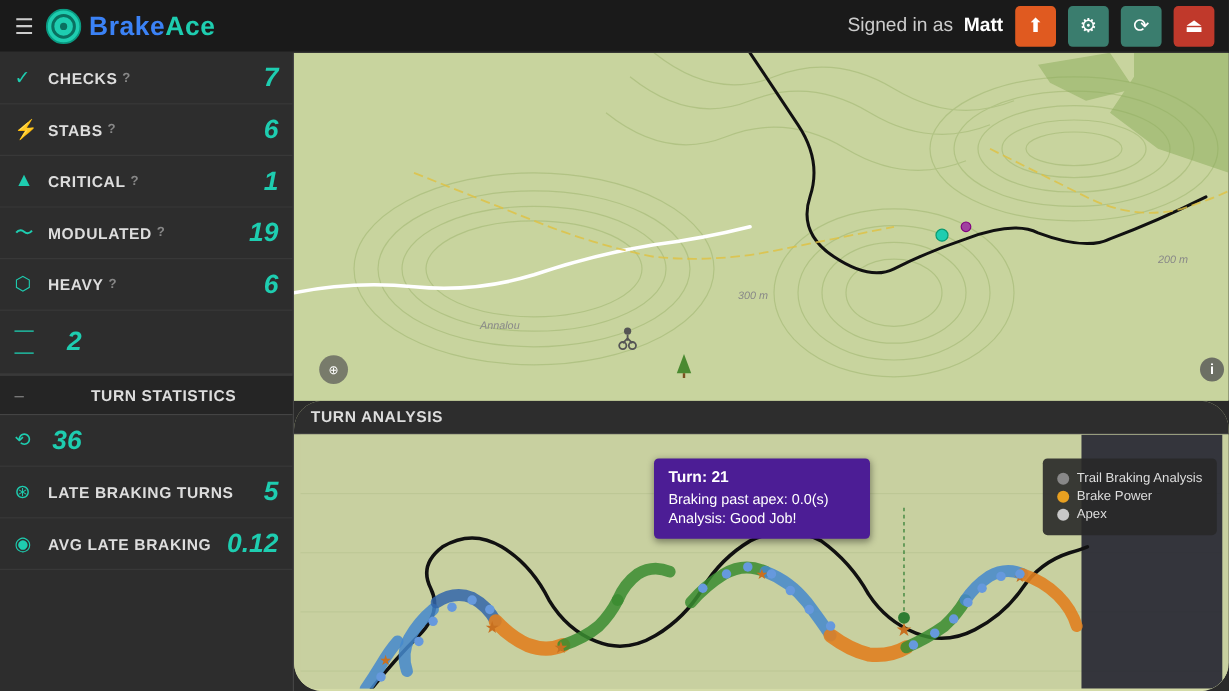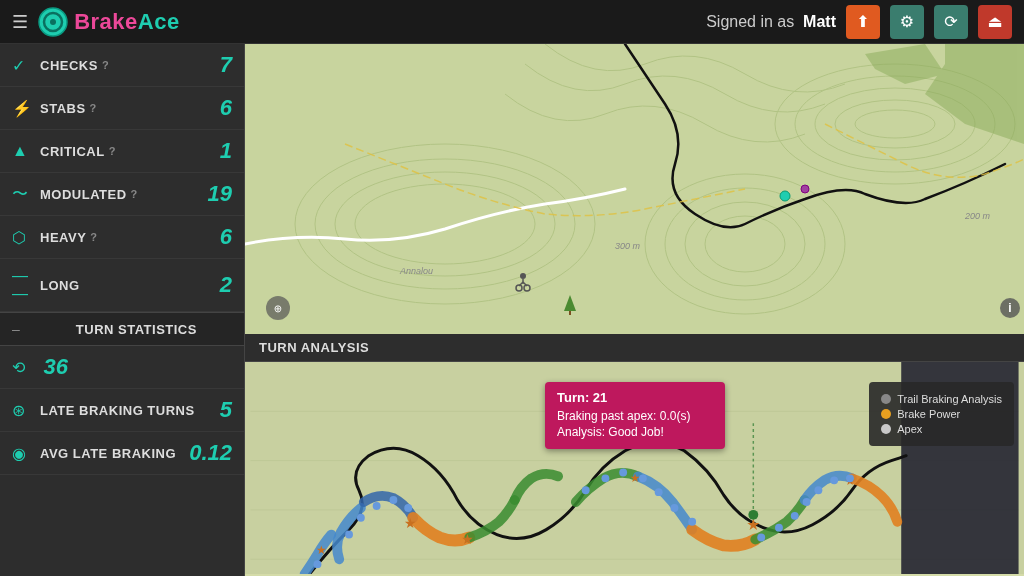--- a/index.html
+++ b/index.html
@@ -88,20 +88,21 @@
 
     
     #map-svg { width: 100%; height: 100%; }
 
     
     #turn-analysis {
       flex: 1;
       background: #d4dba8;
       position: relative;
       overflow: hidden;
+      border-radius: 24px;
     }
     #turn-analysis-header {
       background: #2d2d2d;
       padding: 6px 14px;
       font-size: 13px;
       font-weight: bold;
       text-transform: uppercase;
       letter-spacing: 0.5px;
       color: #ddd;
       border-bottom: 1px solid #444;
@@ -112,21 +113,21 @@
       position: relative;
       background: #c8d0a0;
       overflow: hidden;
     }
 
     
     #turn-tooltip {
       position: absolute;
       top: 20px;
       left: 300px;
-      background: #be185d;
+      background: #4c1d95;
       color: #fff;
       padding: 8px 12px;
       border-radius: 4px;
       font-size: 12px;
       z-index: 10;
       min-width: 180px;
       box-shadow: 0 2px 6px rgba(0,0,0,0.4);
     }
     #turn-tooltip .tt-title { font-weight: bold; font-size: 13px; margin-bottom: 4px; }
     #turn-tooltip .tt-row { margin: 2px 0; }
@@ -157,21 +158,21 @@
   <div id="header-left">
     <div id="menu-icon">☰</div>
     <div id="logo">
 
       <svg id="logo-icon" viewBox="0 0 30 30" xmlns="http://www.w3.org/2000/svg">
         <circle cx="15" cy="15" r="14" fill="#1ecdb0" stroke="#0a9a82" stroke-width="1.5"></circle>
         <circle cx="15" cy="15" r="9" fill="none" stroke="#0a7060" stroke-width="2.5"></circle>
         <circle cx="15" cy="15" r="3" fill="#0a7060"></circle>
       </svg>
       <span id="logo-text">
-        <span style="color:#ec4899">Brake</span><span style="color:#1ecdb0">Ace</span>
+        <span style="color:#3b82f6">Brake</span><span style="color:#1ecdb0">Ace</span>
       </span>
     </div>
   </div>
   <div id="header-right">
     <span id="signed-in-text">
       <span>Signed in as</span>
       &nbsp;<strong>Matt</strong>
     </span>
     <div class="header-btn">⬆</div>
     <div class="header-btn gear">⚙</div>
@@ -215,23 +216,20 @@
     </div>
         <div class="stat-row">
       <span class="stat-icon">⬡</span>
       <span class="stat-label">
         Heavy <span class="help">?</span>
       </span>
       <span class="stat-value">6</span>
     </div>
         <div class="stat-row">
       <span class="stat-icon">— —</span>
-      <span class="stat-label">
-        Long
-      </span>
       <span class="stat-value">2</span>
     </div>
       </div>
 
     <div class="section-header">
       <span class="section-minus">–</span>
       <span class="section-title">Turn Statistics</span>
     </div>
     <div id="turn-stats-container">
         <div class="stat-row">

